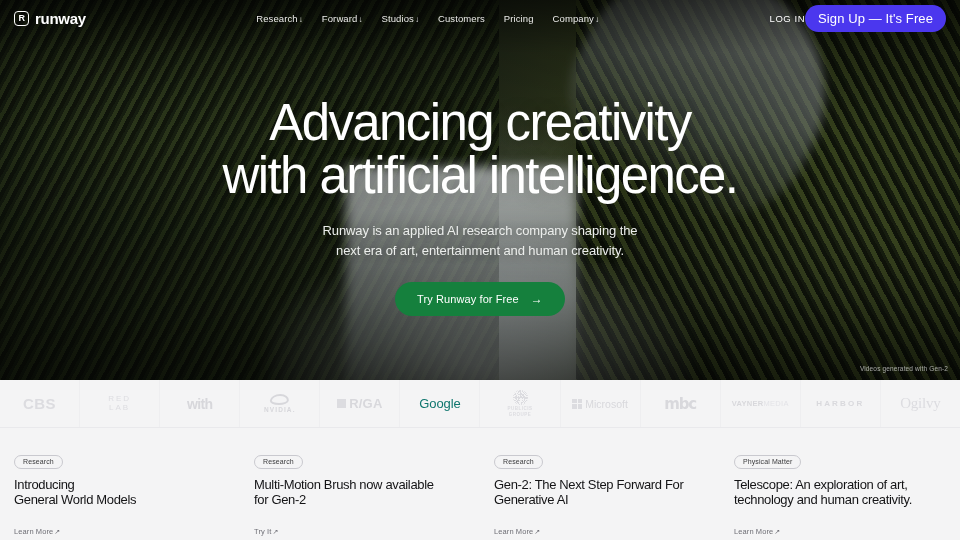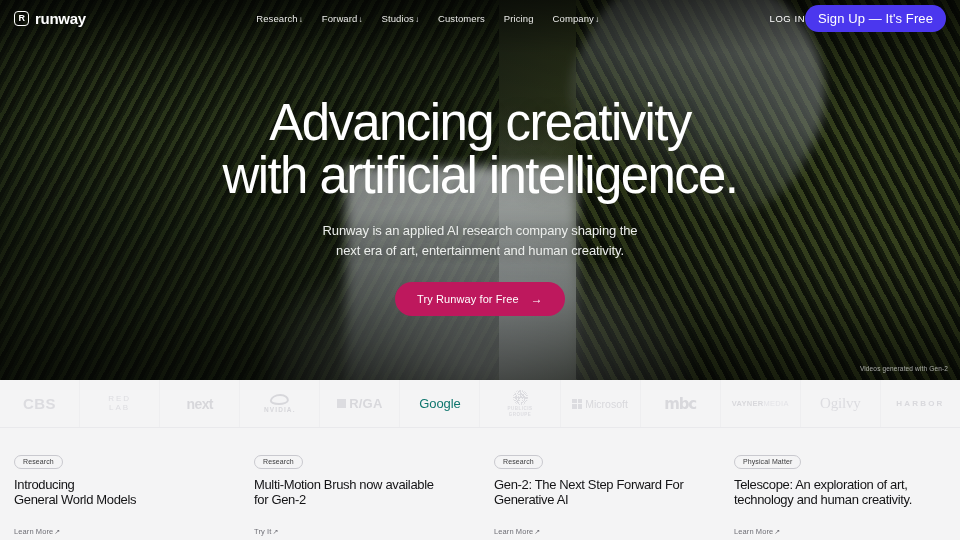--- a/index.html
+++ b/index.html
@@ -122,21 +122,21 @@
     color:#eceeec;
     font-size:13px;
     line-height:1.52;
     font-weight:400;
     letter-spacing:-0.1px;
     text-shadow:0 1px 10px rgba(0,0,0,0.35);
   }
   .cta {
     margin-top:21px;
     display:inline-flex; gap:12px;
-    background:#be185d; color:#fff;
+    background:#15803d; color:#fff;
     border:none; border-radius:20px;
     padding:11px 22px;
     font-size:11px; letter-spacing:0.1px;
     cursor:pointer;
   }
   .cta-arrow { font-size:12px; line-height:1; }
   .video-credit {
     position:absolute; right:12px; bottom:8px;
     color:rgba(255,255,255,0.62);
     font-size:6.5px; letter-spacing:0.15px; z-index:5;
@@ -300,21 +300,21 @@
   <div class="logo-cell">
     <span class="lg-cbs">CBS</span>
   </div>
   <div class="logo-cell">
     <span class="lg-redlab">
       <span>RED</span><br>
       <span>LAB</span>
     </span>
   </div>
   <div class="logo-cell">
-    <span class="lg-nick">next</span>
+    <span class="lg-nick">with</span>
   </div>
   <div class="logo-cell">
     <span class="lg-nvidia">
       <span class="nv-eye"></span>
       <span class="nv-word">NVIDIA.</span>
     </span>
   </div>
   <div class="logo-cell">
     <span class="lg-rga">
       <i class="rga-sq"></i>
@@ -344,24 +344,24 @@
       <span>Microsoft</span>
     </span>
   </div>
   <div class="logo-cell">
     <span class="lg-mbc">mbc</span>
   </div>
   <div class="logo-cell">
     <span class="lg-vayner"><span>VAYNER</span><em>MEDIA</em></span>
   </div>
   <div class="logo-cell">
+    <span class="lg-harbor">HARBOR</span>
+  </div>
+  <div class="logo-cell">
     <span class="lg-ogilvy">Ogilvy</span>
-  </div>
-  <div class="logo-cell">
-    <span class="lg-harbor">HARBOR</span>
   </div>
 </section>
 
 <section class="cards">
   <article class="card">
     <span class="tag">Research</span>
     <h2 class="card-title">
       <span>Introducing</span><br>
       <span>General World Models</span>
     </h2>

